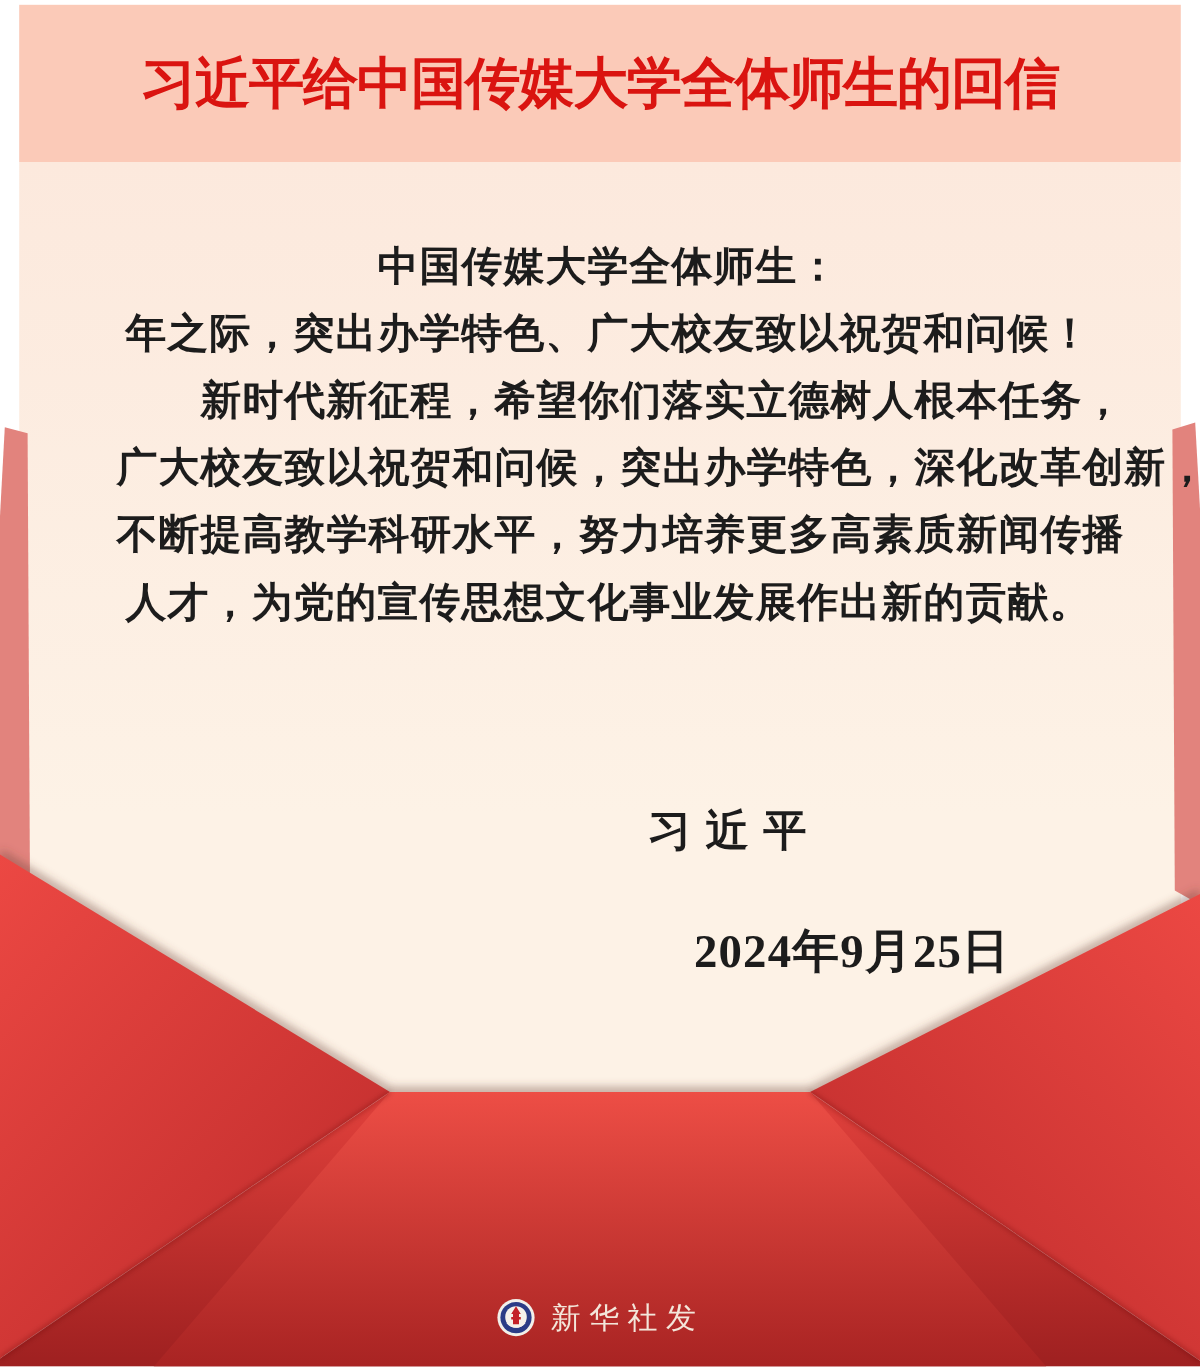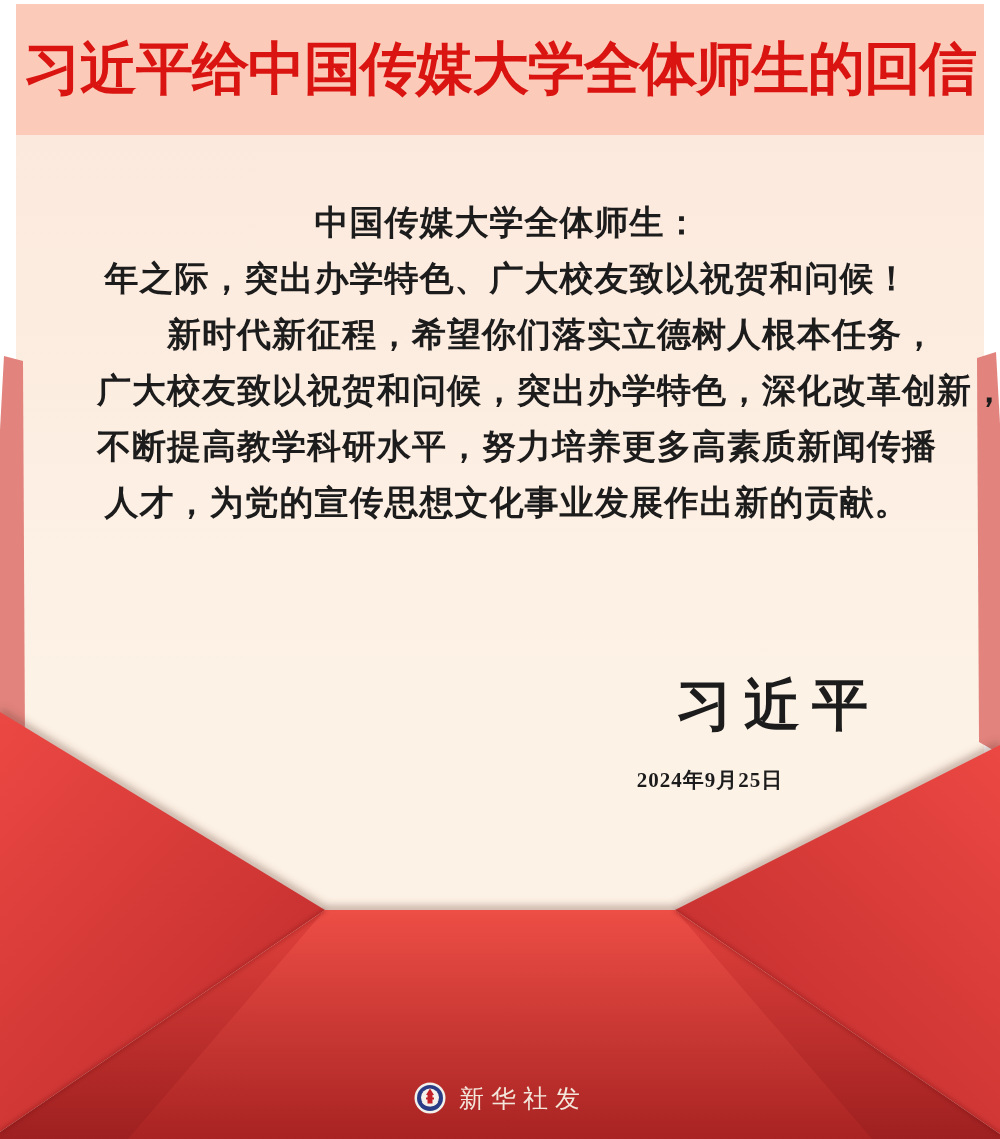--- a/index.html
+++ b/index.html
@@ -8,45 +8,45 @@
     overflow:hidden;font-family:"Liberation Serif","DejaVu Serif",serif;
   }
   
   .banner{
     position:absolute;left:16px;top:4px;width:968px;height:131px;
     background:var(--banner-bg);
     display:flex;align-items:center;justify-content:center;
   }
   .banner h1{
     margin:0;color:var(--title-red);
-    font-size:57px;font-weight:900;letter-spacing:-1px;white-space:nowrap;
+    font-size:46px;font-weight:900;letter-spacing:-1px;white-space:nowrap;
   }
   
   .paper{
     position:absolute;left:16px;top:135px;width:968px;height:778px;
     background:linear-gradient(180deg,var(--paper-top) 0%,var(--paper-bottom) 70%);
   }
   
   .letter-body{
     position:absolute;left:97px;top:195px;width:820px;
     color:var(--ink);
     text-align:center;
   }
   .letter-line{
     height:56px;line-height:56px;font-size:34px;font-weight:600;
     letter-spacing:1px;white-space:nowrap;
   }
   .signature{
-    position:absolute;left:540px;top:668px;width:340px;text-align:right;
-    font-size:56px;font-weight:600;letter-spacing:12px;color:var(--ink);
+    position:absolute;left:540px;top:668px;width:340px;text-align:left;
+    font-size:36px;font-weight:600;letter-spacing:12px;color:var(--ink);
     white-space:nowrap;
   }
   .letter-date{
     position:absolute;left:540px;top:766px;width:340px;text-align:center;
-    font-size:21px;font-weight:600;letter-spacing:1px;color:var(--ink);
+    font-size:39px;font-weight:600;letter-spacing:1px;color:var(--ink);
     white-space:nowrap;
   }
   
   .envelope{position:absolute;left:0;top:0;width:1000px;height:1139px;}
   
   .credit{
     position:absolute;left:0;top:1081px;width:1000px;
     display:flex;align-items:center;justify-content:center;gap:12px;
   }
   .credit .label{

